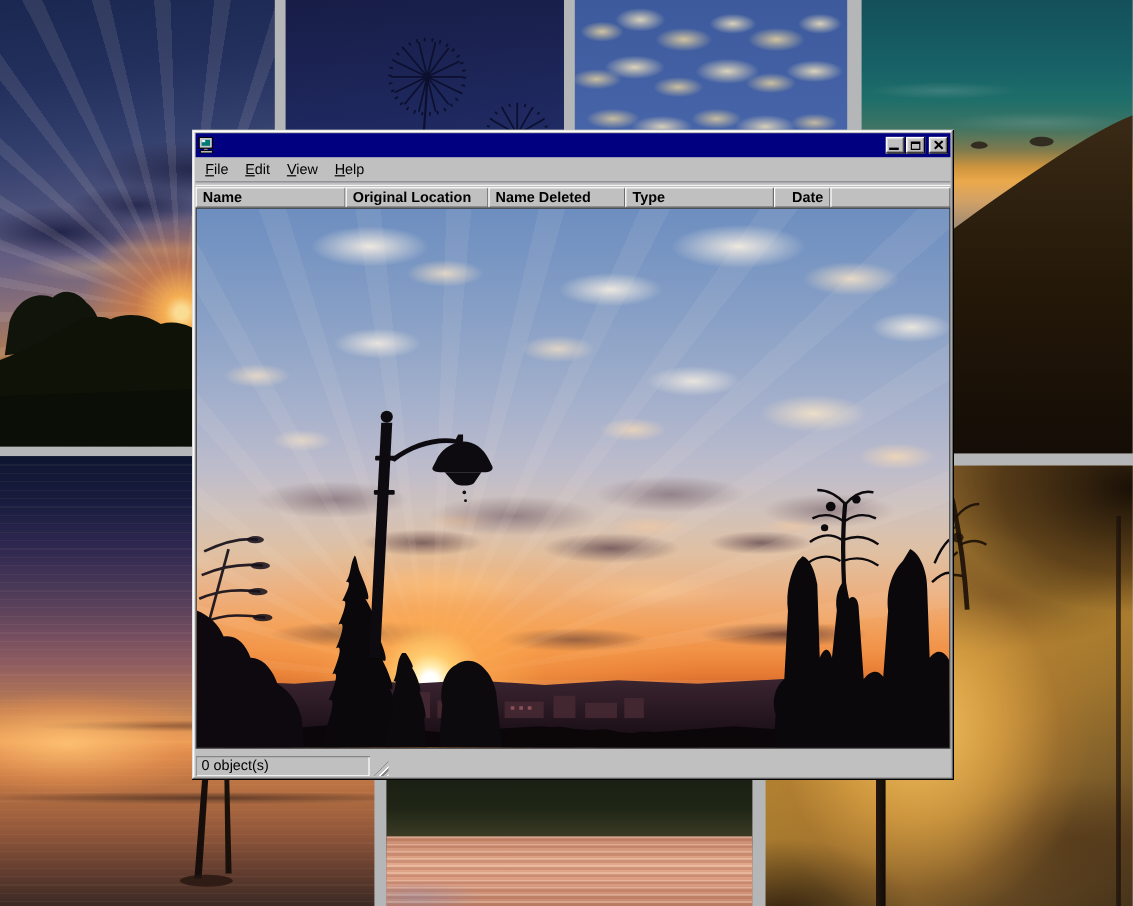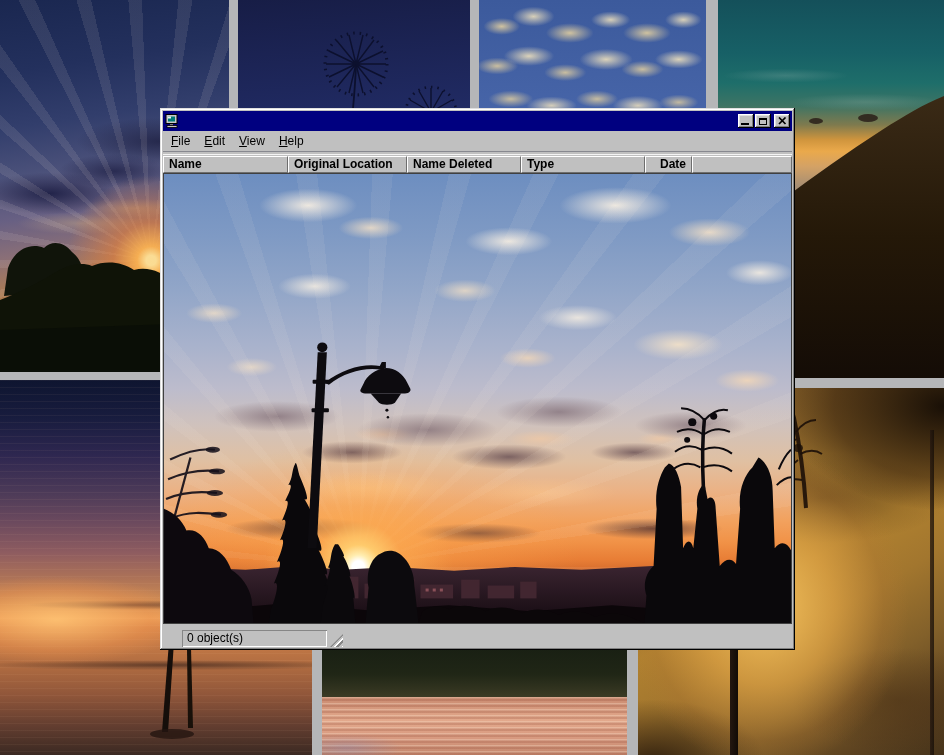--- a/index.html
+++ b/index.html
@@ -132,21 +132,21 @@
       radial-gradient(42px 11px at 35% 58%, rgba(238,200,166,.8), rgba(238,200,166,0) 70%),
       radial-gradient(48px 12px at 60% 59%, rgba(238,200,166,.8), rgba(238,200,166,0) 70%),
       radial-gradient(32px 9px at 79% 59%, rgba(238,200,166,.75), rgba(238,200,166,0) 70%),
       radial-gradient(130px 26px at 32% 70%, rgba(255,210,150,.55), rgba(255,210,150,0) 70%),
       radial-gradient(110px 22px at 60% 71%, rgba(255,205,145,.45), rgba(255,205,145,0) 70%),
       radial-gradient(110px 16px at 22% 79%, rgba(75,45,50,.8), rgba(75,45,50,0) 70%),
       radial-gradient(90px 14px at 50% 80%, rgba(80,48,50,.75), rgba(80,48,50,0) 70%),
       radial-gradient(100px 15px at 78% 79%, rgba(70,42,46,.72), rgba(70,42,46,0) 70%),
       linear-gradient(180deg,#6d8ec0 0%,#7f9ac4 14%,#92a6c8 26%,#a8b2cc 38%,#bdbccc 48%,#d0c2bc 56%,#e0c0a2 64%,#ecb183 71%,#f2a25f 77%,#f19247 82%,#e87d35 86%,#cc6429 89.5%,#93452a 92.5%,#4a2420 95.5%,#1b1114 100%);}
   .photo svg{position:absolute;inset:0;width:100%;height:100%;}
-  .statusbar{height:20px;flex:0 0 20px;display:flex;align-items:flex-end;gap:3px;padding-top:3px;font-size:12px;margin-left:19px;}
+  .statusbar{height:20px;flex:0 0 20px;display:flex;align-items:flex-end;gap:3px;padding-top:3px;font-size:12px;}
   .spanel{height:17px;line-height:15px;box-sizing:border-box;padding:1px 5px;
     box-shadow: inset 1px 1px #868686, inset -1px -1px #fff;overflow:hidden;white-space:nowrap;}
   .p1{width:145px;flex:0 0 145px;}
   .p2{flex:1;}
   .grip{width:13px;height:13px;flex:0 0 13px;align-self:flex-end;
     background:repeating-linear-gradient(135deg,#c0c0c0 0 2px,#fff 2px 3px,#868686 3px 5px);
     clip-path:polygon(100% 0,100% 100%,0 100%);}
 </style>
 </head>
 <body>

